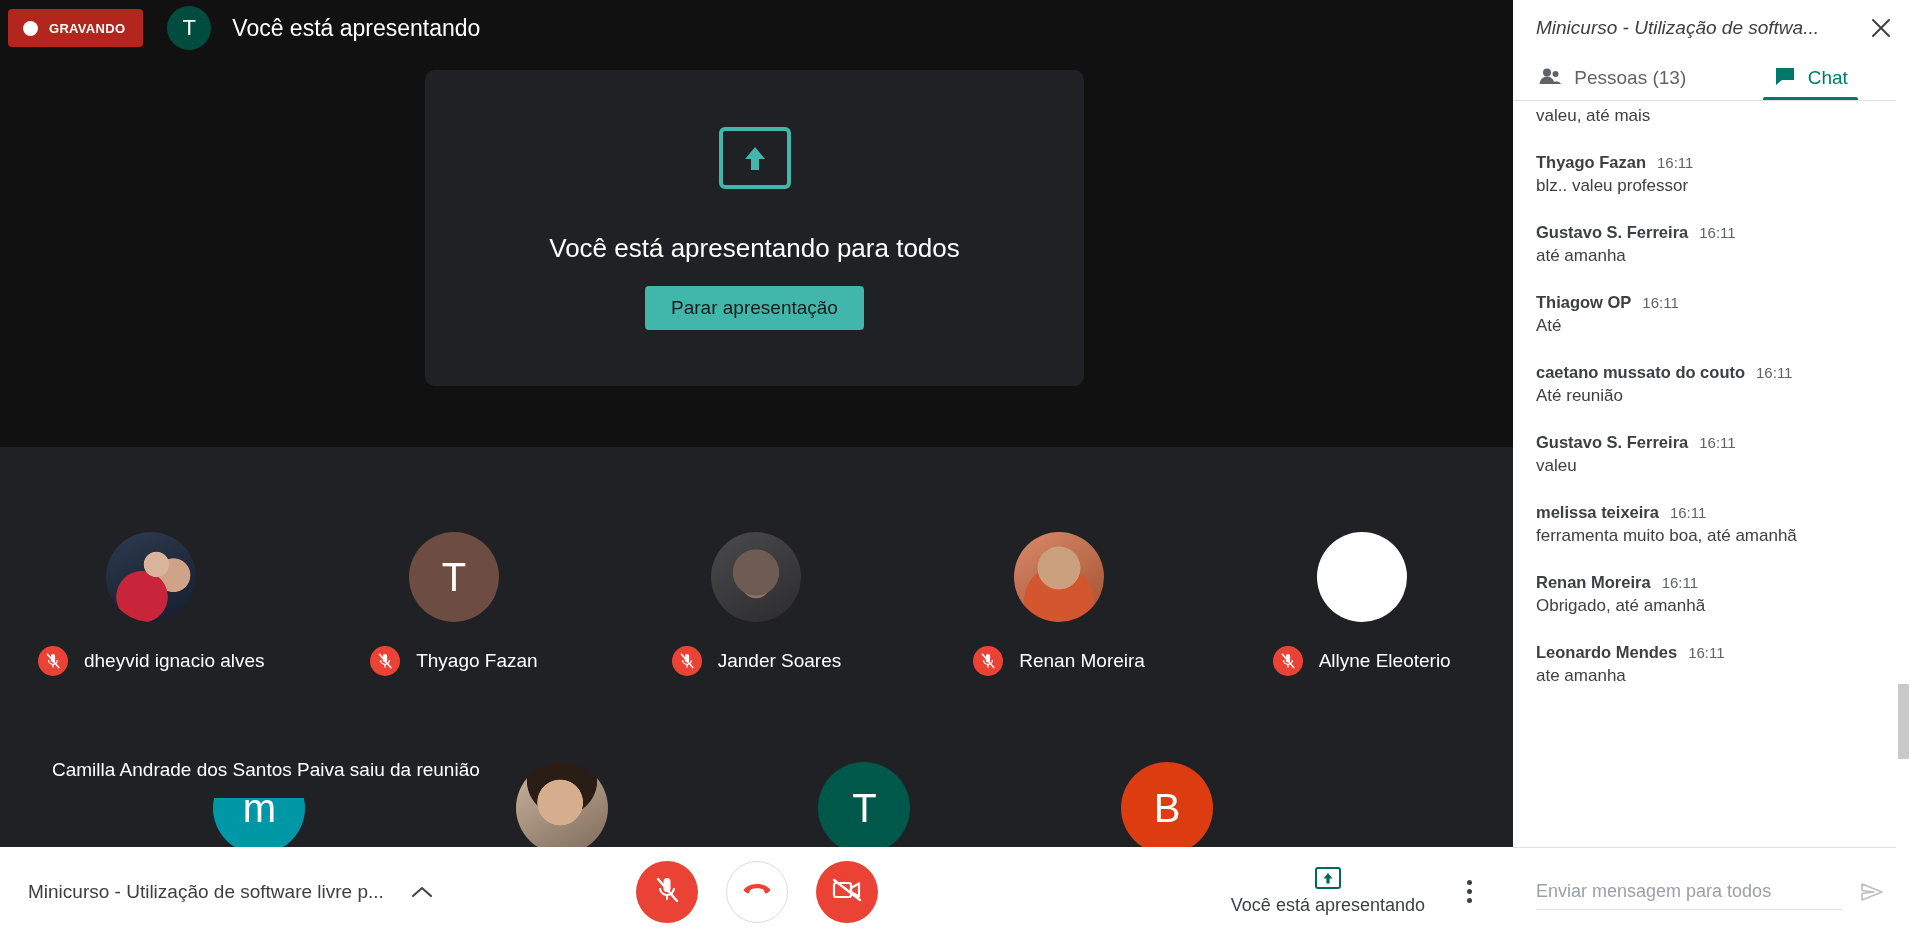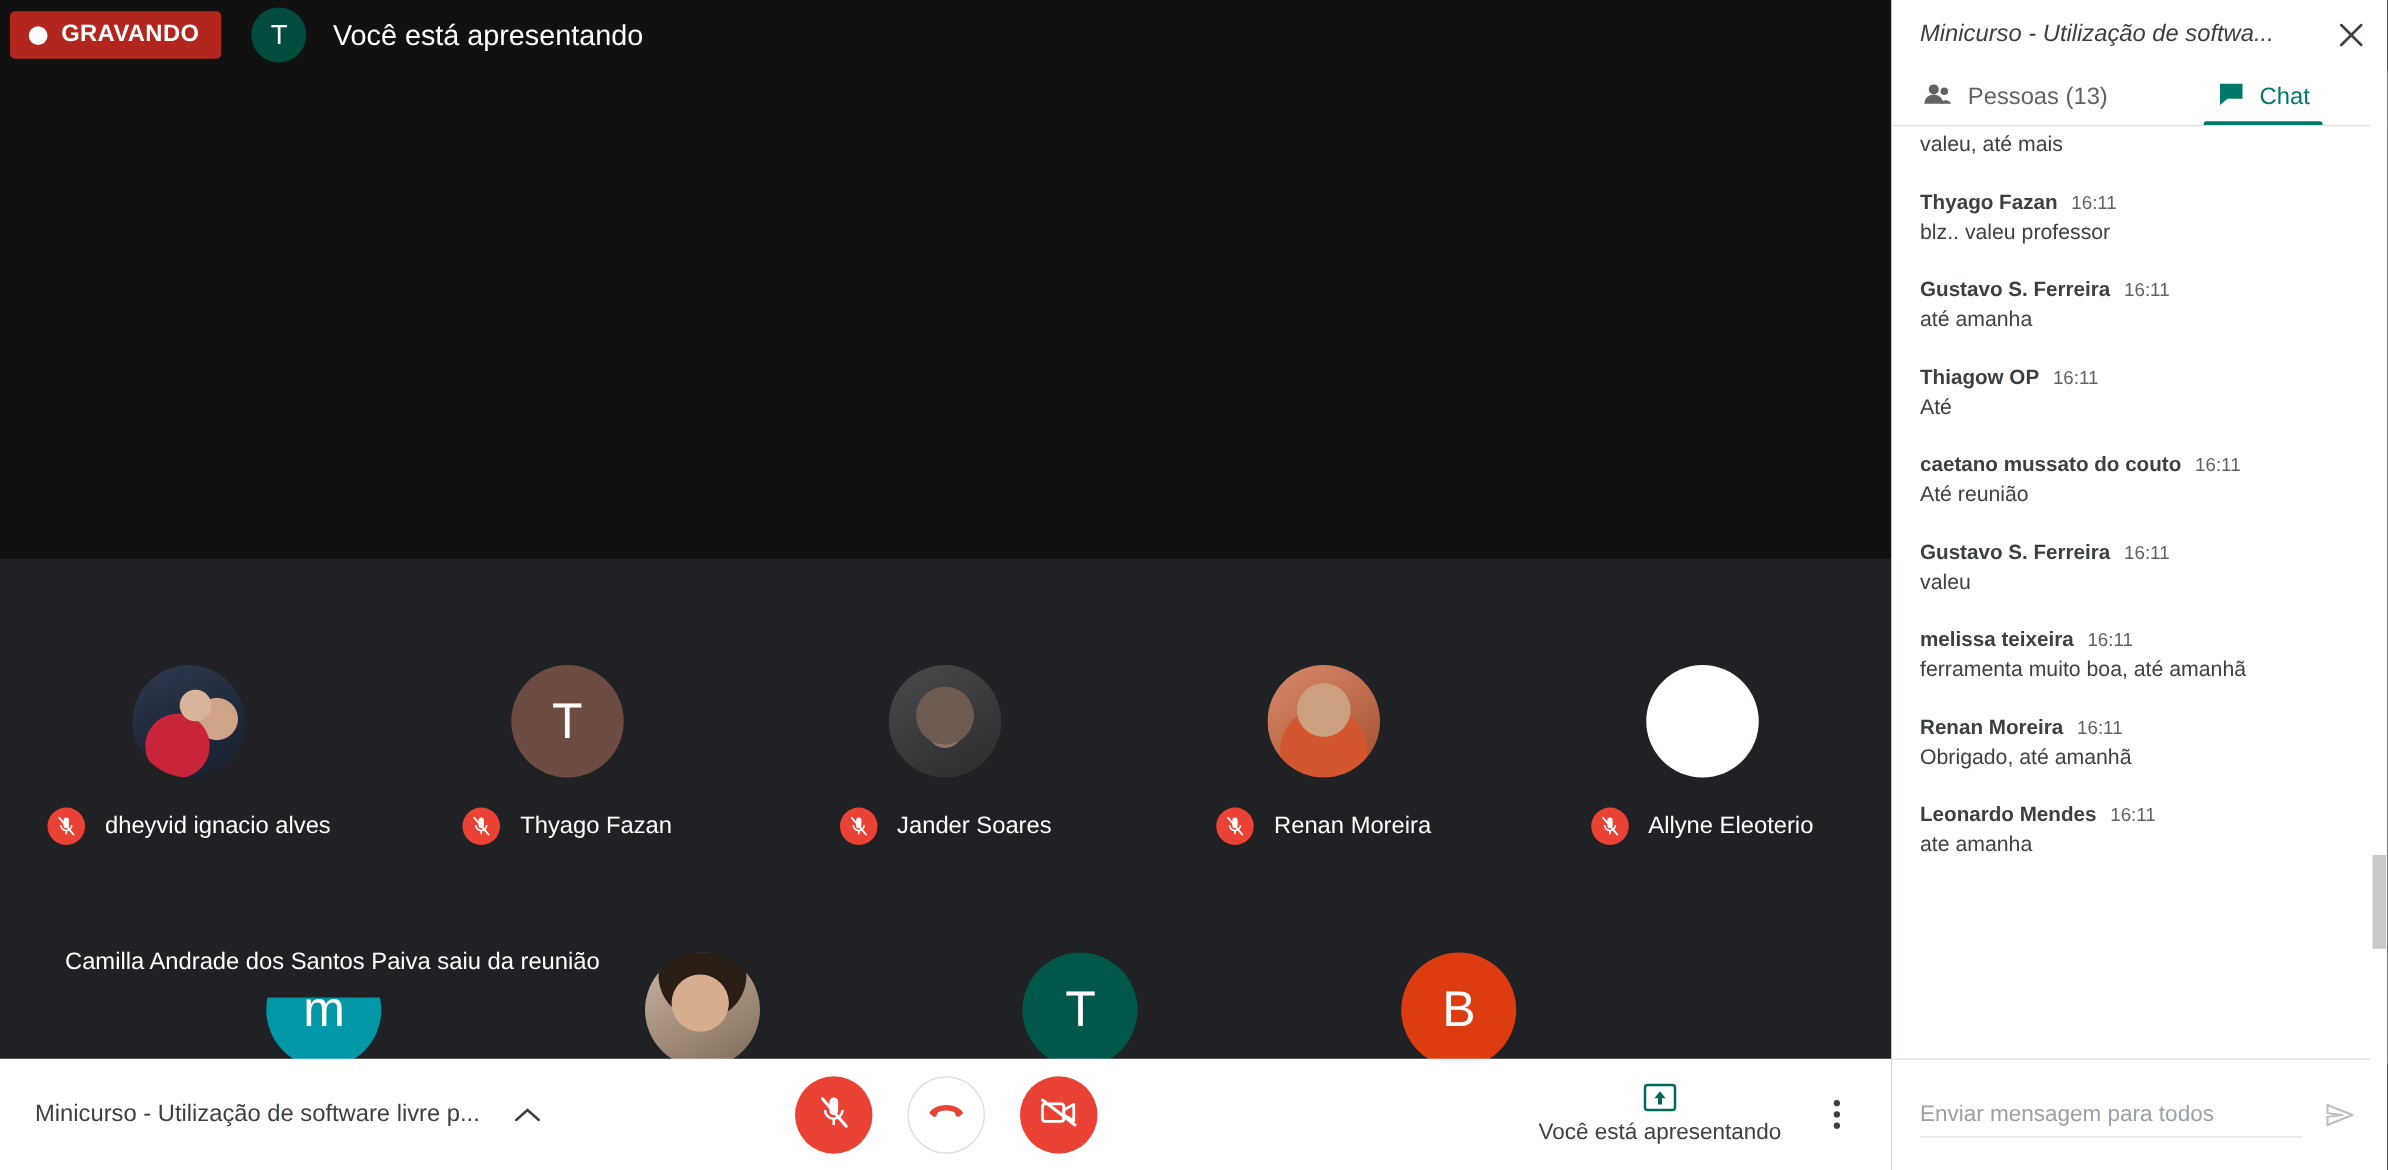--- a/index.html
+++ b/index.html
@@ -23,21 +23,21 @@
     position: absolute; left: 0; top: 0;
     width: 1513px; height: 56px;
     display: flex; align-items: center;
     padding-left: 8px;
   }
   .rec-pill {
     display: flex; align-items: center; gap: 11px;
     background: #b3261e; color: #ffffff;
     height: 38px; padding: 0 18px 0 15px;
     border-radius: 4px;
-    font-size: 19px; font-weight: 700; letter-spacing: .3px;
+    font-size: 13px; font-weight: 700; letter-spacing: .3px;
     cursor: pointer;
   }
   .rec-dot { width: 15px; height: 15px; border-radius: 50%; background: #ffffff; }
   .topbar-avatar {
     width: 44px; height: 44px; border-radius: 50%;
     background: #004d40; color: #ffffff;
     display: flex; align-items: center; justify-content: center;
     font-size: 22px; font-weight: 400;
     margin-left: 24px;
   }
@@ -283,20 +283,29 @@
       <div class="rec-pill">
         <span class="rec-dot"></span>
         <span>GRAVANDO</span>
       </div>
       <div class="topbar-avatar">
         <span>T</span>
       </div>
       <div class="topbar-title">Você está apresentando</div>
     </div>
 
+    <div class="present-card">
+      <div class="present-icon-box">
+        <svg width="26" height="30" viewBox="0 0 26 30">
+          <path d="M13 4 L23 16 L17 16 L17 27 L9 27 L9 16 L3 16 Z" fill="#41b6ab"></path>
+        </svg>
+      </div>
+      <div class="present-text">Você está apresentando para todos</div>
+      <button class="stop-btn">Parar apresentação</button>
+    </div>
 
     <div class="tile-area">
       <div class="tile-row row1">
           <div class="tile">
             <div class="tile-av photo-a"></div>
             <div class="tile-namerow">
               <span class="mute-badge">
                 <svg width="16" height="18" viewBox="0 0 16 18">
                   <path d="M8 2 a2.1 2.1 0 0 1 2.1 2.1 v4.2 a2.1 2.1 0 0 1 -4.2 0 V4.1 A2.1 2.1 0 0 1 8 2 z" fill="#fff"></path>
                   <path d="M3.6 8 a4.4 4.4 0 0 0 8.8 0" stroke="#fff" stroke-width="1.3" fill="none"></path>

